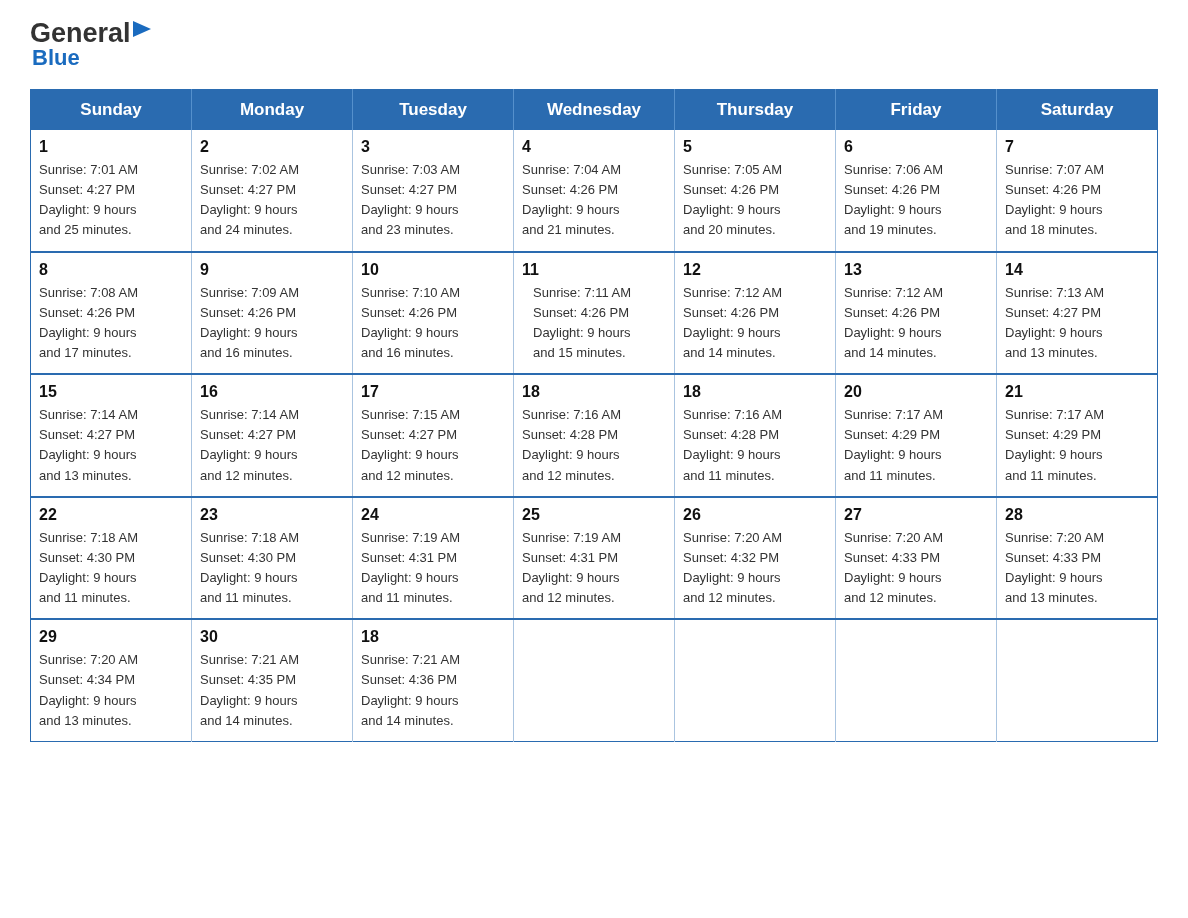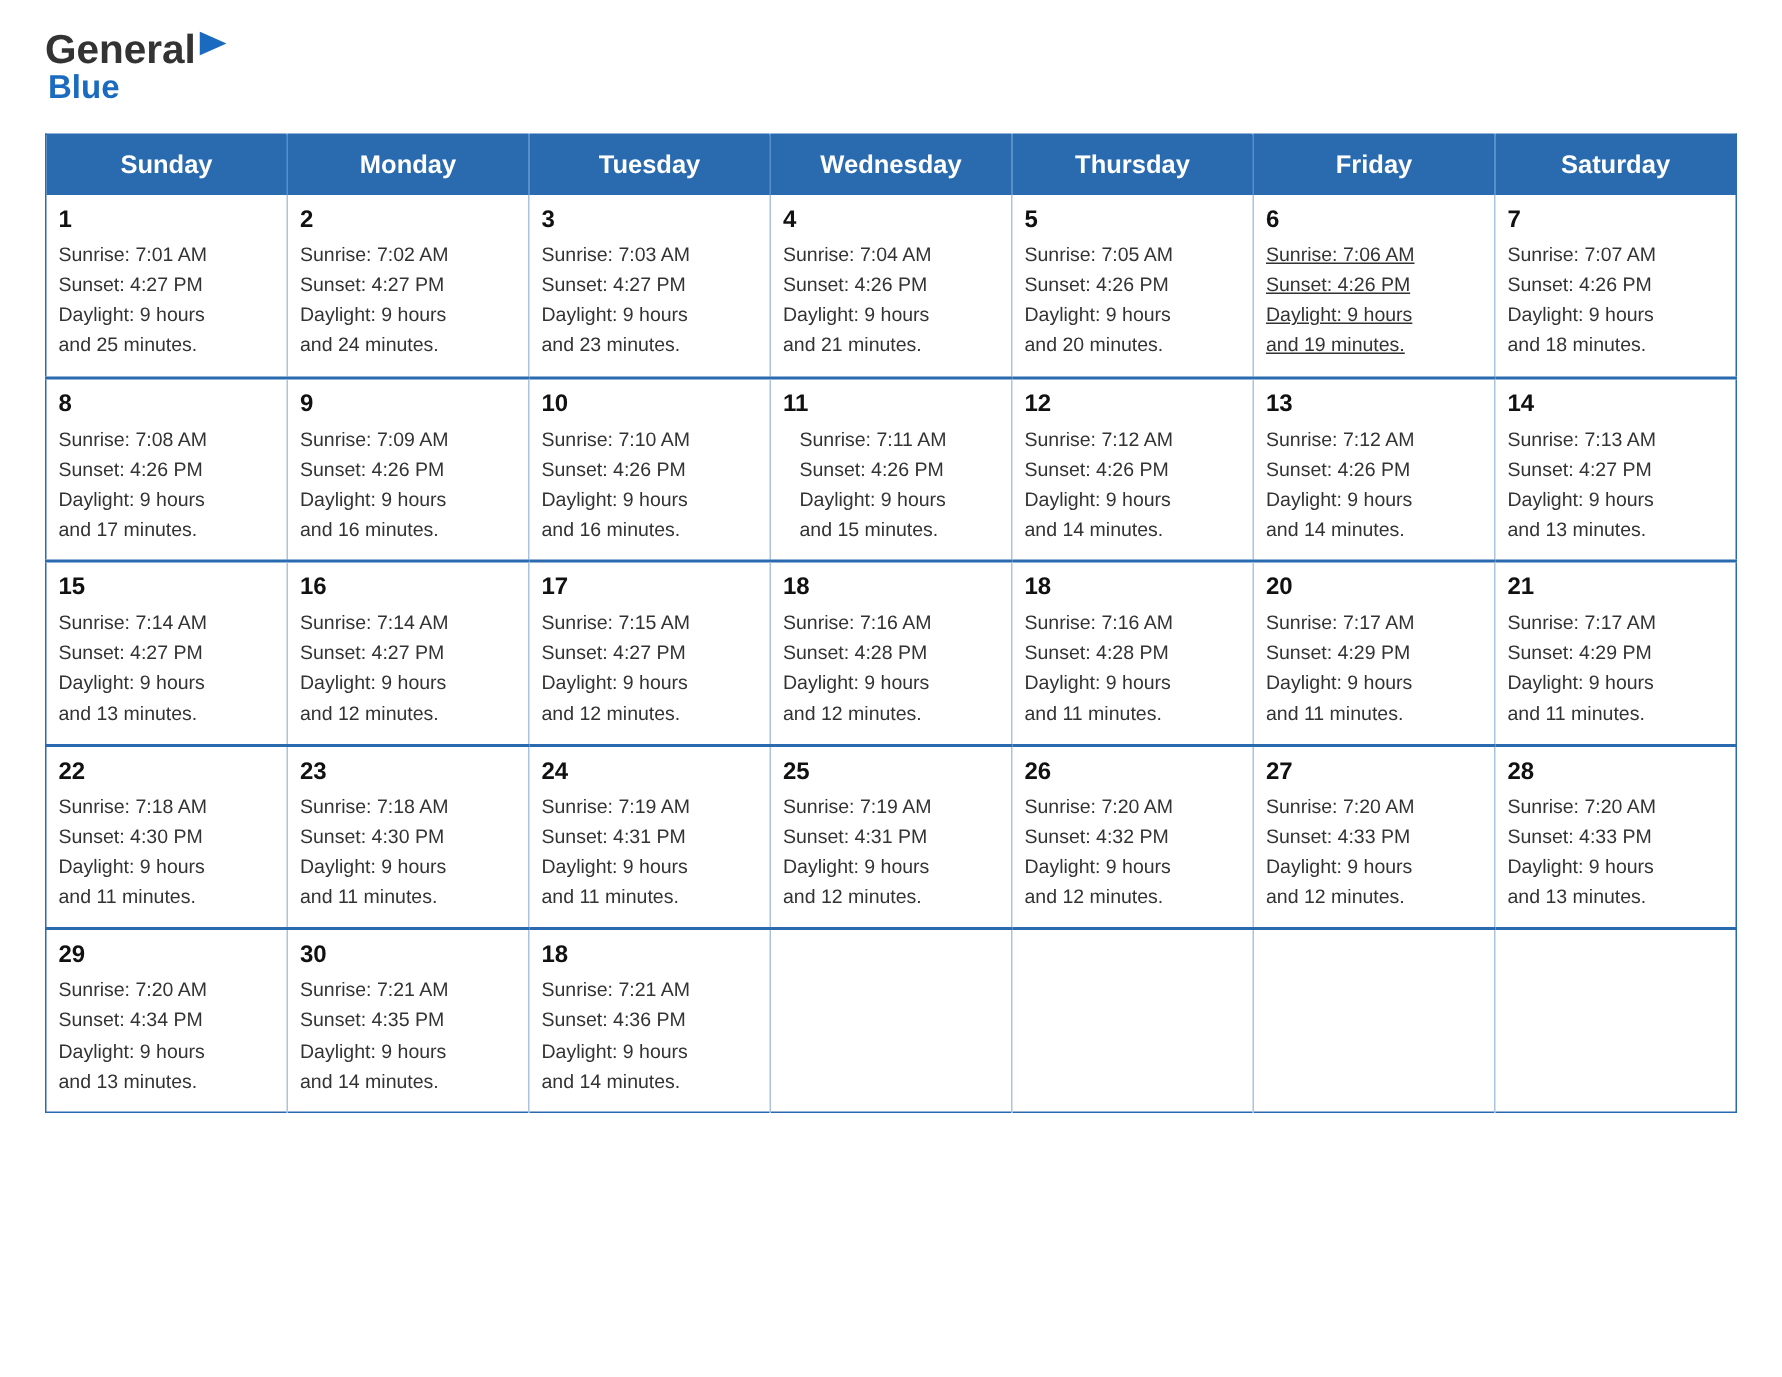--- a/index.html
+++ b/index.html
@@ -162,21 +162,21 @@
         </td>
         <td>
           <span class="day-number">5</span>
           <div class="day-info" style="white-space: pre-line;">Sunrise: 7:05 AM
 Sunset: 4:26 PM
 Daylight: 9 hours
 and 20 minutes.</div>
         </td>
         <td>
           <span class="day-number">6</span>
-          <div class="day-info" style="white-space: pre-line; text-decoration: underline;">Sunrise: 7:06 AM
+          <div class="day-info" style="white-space: pre-line;">Sunrise: 7:06 AM
 Sunset: 4:26 PM
 Daylight: 9 hours
 and 19 minutes.</div>
         </td>
         <td>
           <span class="day-number">7</span>
           <div class="day-info" style="white-space: pre-line;">Sunrise: 7:07 AM
 Sunset: 4:26 PM
 Daylight: 9 hours
 and 18 minutes.</div>

